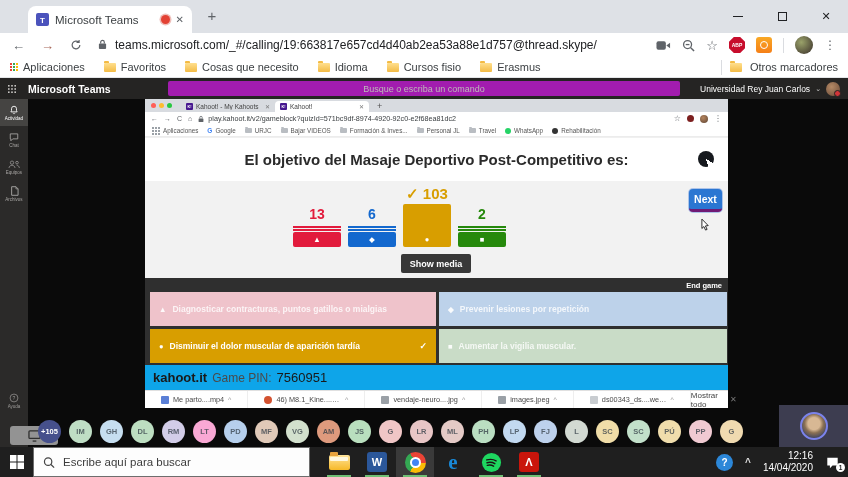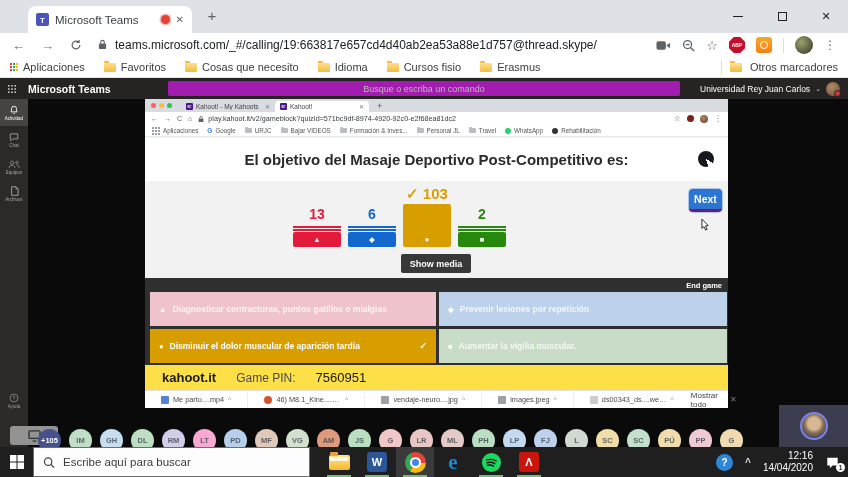--- a/index.html
+++ b/index.html
@@ -98,33 +98,33 @@
 .kcur{position:absolute;left:556px;top:37px}
 .k-ans{height:87px;background:#2f2f2f;position:relative}
 .kend{position:absolute;top:3px;right:6px;font-size:7.5px;font-weight:bold;color:#fff}
 .kgrid{position:absolute;top:14px;left:5px;display:grid;grid-template-columns:286px 288px;grid-template-rows:34px 34px;gap:3px}
 .tile{display:flex;align-items:center;gap:6px;padding:0 9px;font-size:8.5px;font-weight:600;color:rgba(255,255,255,.82)}
 .tile .shp{font-size:7.5px;color:rgba(255,255,255,.9)}
 .t-pink{background:#efc3cb}.t-blue{background:#bdd2ea}.t-grn2{background:#c9dcc7}
 .t-yel{background:#d89e00;color:#fff;font-weight:700}
 .t-yel .shp{color:#fff}
 .tchk{margin-left:auto;font-size:9px;color:#fff}
-.k-foot{height:25px;background:#fde047;display:flex;align-items:center;padding-left:17px;gap:20px}
+.k-foot{height:25px;background:#0ea5e9;display:flex;align-items:center;padding-left:8px;gap:5px}
 .kbrand{font-size:13px;font-weight:900;color:#191919}
 .kpinl{font-size:12px;color:#4a4a4a}
 .kpin{font-size:13px;font-weight:400;color:#191919}
 .k-dl{height:18px;background:#fff;border-top:1px solid #e0e0e0;display:flex;align-items:center;font-size:7.3px;color:#4a4a4a}
 .dlc{width:117px;height:100%;display:flex;align-items:center;gap:4px;padding:0 16px;border-right:1px solid #eee}
 .dlc .nm{flex:1}
 .dlc .ch{color:#999;font-size:7px}
 .fi{width:8px;height:8px;border-radius:1px;flex:0 0 auto}
 .dlall{margin-left:auto;display:flex;align-items:center;gap:12px;padding-right:7px;font-size:8px;color:#444}
 .dlx{color:#777}
 
-.pstrip{position:absolute;left:38px;top:330px;height:23px;display:flex;gap:8px}
+.pstrip{position:absolute;left:38px;top:321px;height:23px;display:flex;gap:8px}
 .pav{width:23px;height:23px;border-radius:50%;display:flex;align-items:center;justify-content:center;font-size:7.5px;font-weight:bold;color:rgba(50,60,70,.75);flex:0 0 auto}
 .vtile{position:absolute;left:779px;top:306px;width:69px;height:42px;background:#3d3d50;display:flex;align-items:center;justify-content:center}
 .vav{width:28px;height:28px;border-radius:50%;border:2px solid #7b83eb;background:radial-gradient(circle at 50% 40%,#d8b894 0 32%,#8a7054 50%,#494a5e 75%)}
 
 .tb{position:absolute;left:0;top:447px;width:848px;height:30px;background:#1f1f1f;display:flex;align-items:stretch}
 .tb-start{width:33px;display:flex;align-items:center;justify-content:center}
 .tb-search{width:277px;background:#fdfdfd;border:1px solid #6d6d6d;display:flex;align-items:center;gap:8px;padding:0 9px}
 .tb-search input{border:0;outline:0;width:100%;font-size:11.5px;color:#222;font-family:inherit;background:transparent}
 .tb-search input::placeholder{color:#3c3c3c}
 .tb-icons{display:flex;margin-left:10px}

